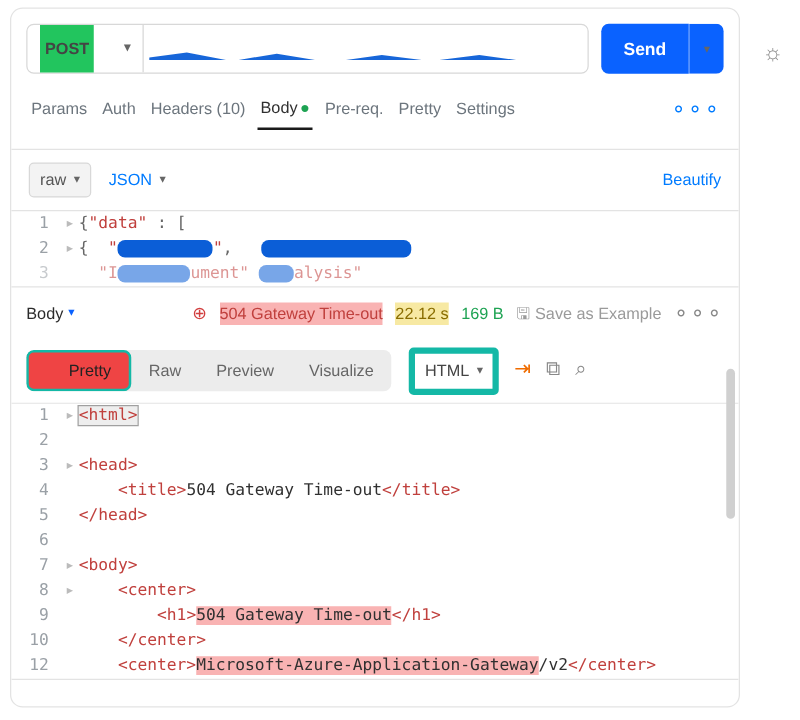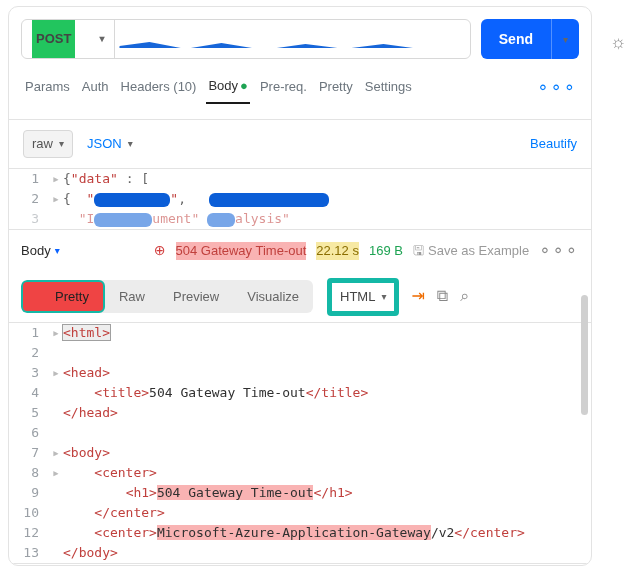--- a/index.html
+++ b/index.html
@@ -282,22 +282,17 @@
       <div class="line">
           <span class="ln">10</span>
           <span class="gut"></span>
           <span class="code">    <span class="s-tag">&lt;/center&gt;</span></span>
         </div>
       <div class="line">
           <span class="ln">12</span>
           <span class="gut"></span>
           <span class="code">    <span class="s-tag">&lt;center&gt;</span><span class="hl-pink">Microsoft-Azure-Application-Gateway</span><span>/v2</span><span class="s-tag">&lt;/center&gt;</span></span>
         </div>
-      <div class="line">
-          <span class="ln">13</span>
-          <span class="gut"></span>
-          <span class="code"><span class="s-tag">&lt;/body&gt;</span></span>
-        </div>
     </div>
   </div>
 
   <div class="vscroll"></div>
 </div>
 
 </body></html>

